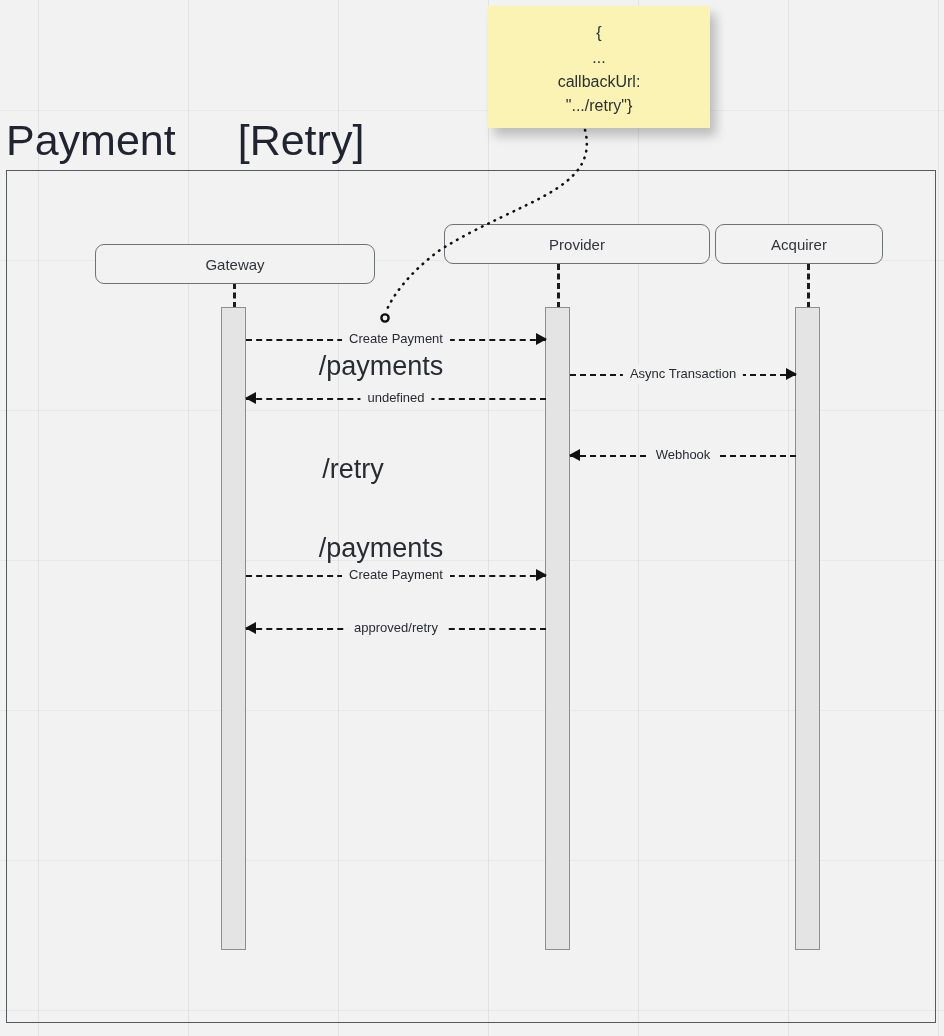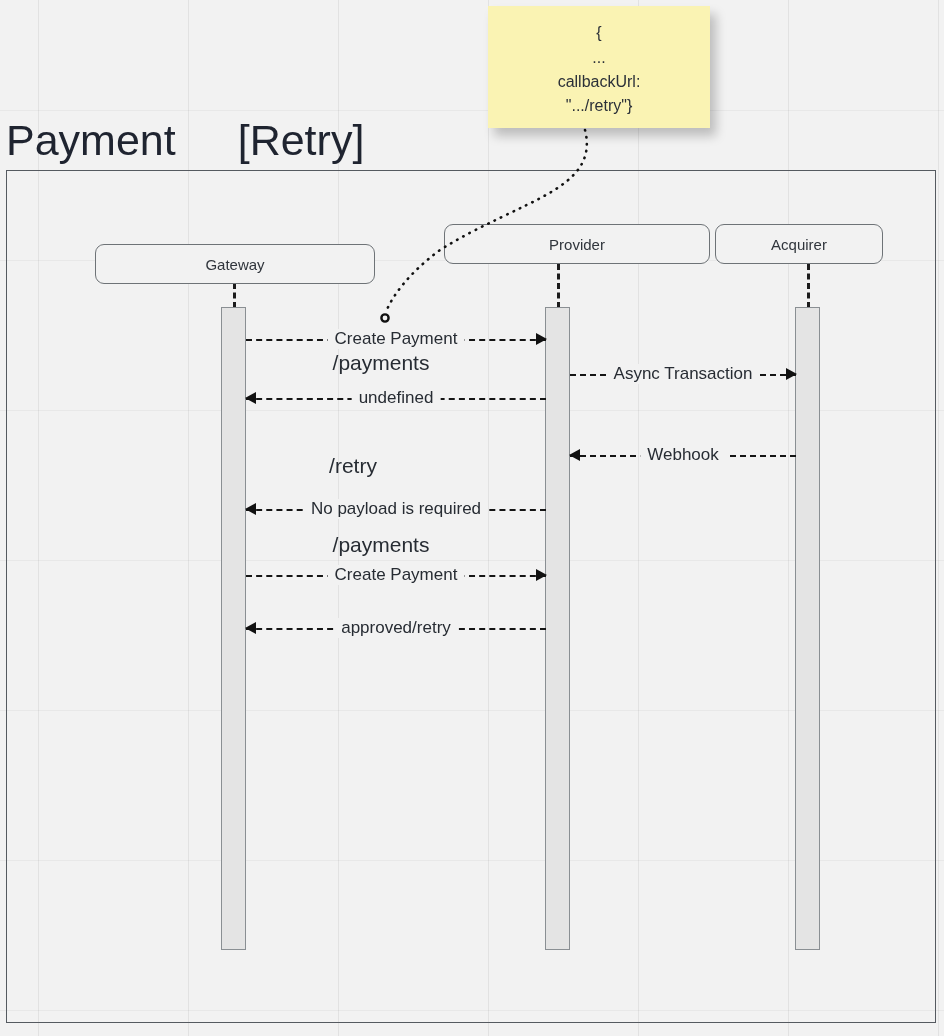--- a/index.html
+++ b/index.html
@@ -138,21 +138,21 @@
     height: 0;
     border-top: 2.2px dashed #151515;
   }
   .msg .label {
     position: absolute;
     top: -1px;
     left: 50%;
     transform: translateX(-50%);
     background: #f2f2f2;
     padding: 0 7px;
-    font-size: 17px;
+    font-size: 13px;
     color: #272c33;
     white-space: nowrap;
     line-height: 20px;
   }
   .msg .head {
     position: absolute;
     top: 3px;
     width: 0; height: 0;
     border-top: 6px solid transparent;
     border-bottom: 6px solid transparent;
@@ -162,21 +162,21 @@
     border-left: 11px solid #111;
   }
   .msg .head.left {
     left: -1px;
     border-right: 11px solid #111;
   }
 
   
   .path-label {
     position: absolute;
-    font-size: 21px;
+    font-size: 27px;
     color: #272c33;
     white-space: nowrap;
     transform: translateX(-50%);
     z-index: 5;
   }
 
   
   .connector {
     position: absolute;
     left: 0; top: 0;
@@ -248,25 +248,20 @@
     <div class="head left"></div>
     <div class="label">undefined</div>
   </div>
 
   <div class="msg" style="left:570px; top:446px; width:226px;">
     <div class="line"></div>
     <div class="head left"></div>
     <div class="label">Webhook</div>
   </div>
 
-  <div class="msg" style="left:246px; top:500px; width:300px;">
-    <div class="line"></div>
-    <div class="head left"></div>
-    <div class="label">No payload is required</div>
-  </div>
 
   <div class="msg" style="left:246px; top:566px; width:300px;">
     <div class="line"></div>
     <div class="head right"></div>
     <div class="label">Create Payment</div>
   </div>
 
   <div class="msg" style="left:246px; top:619px; width:300px;">
     <div class="line"></div>
     <div class="head left"></div>

